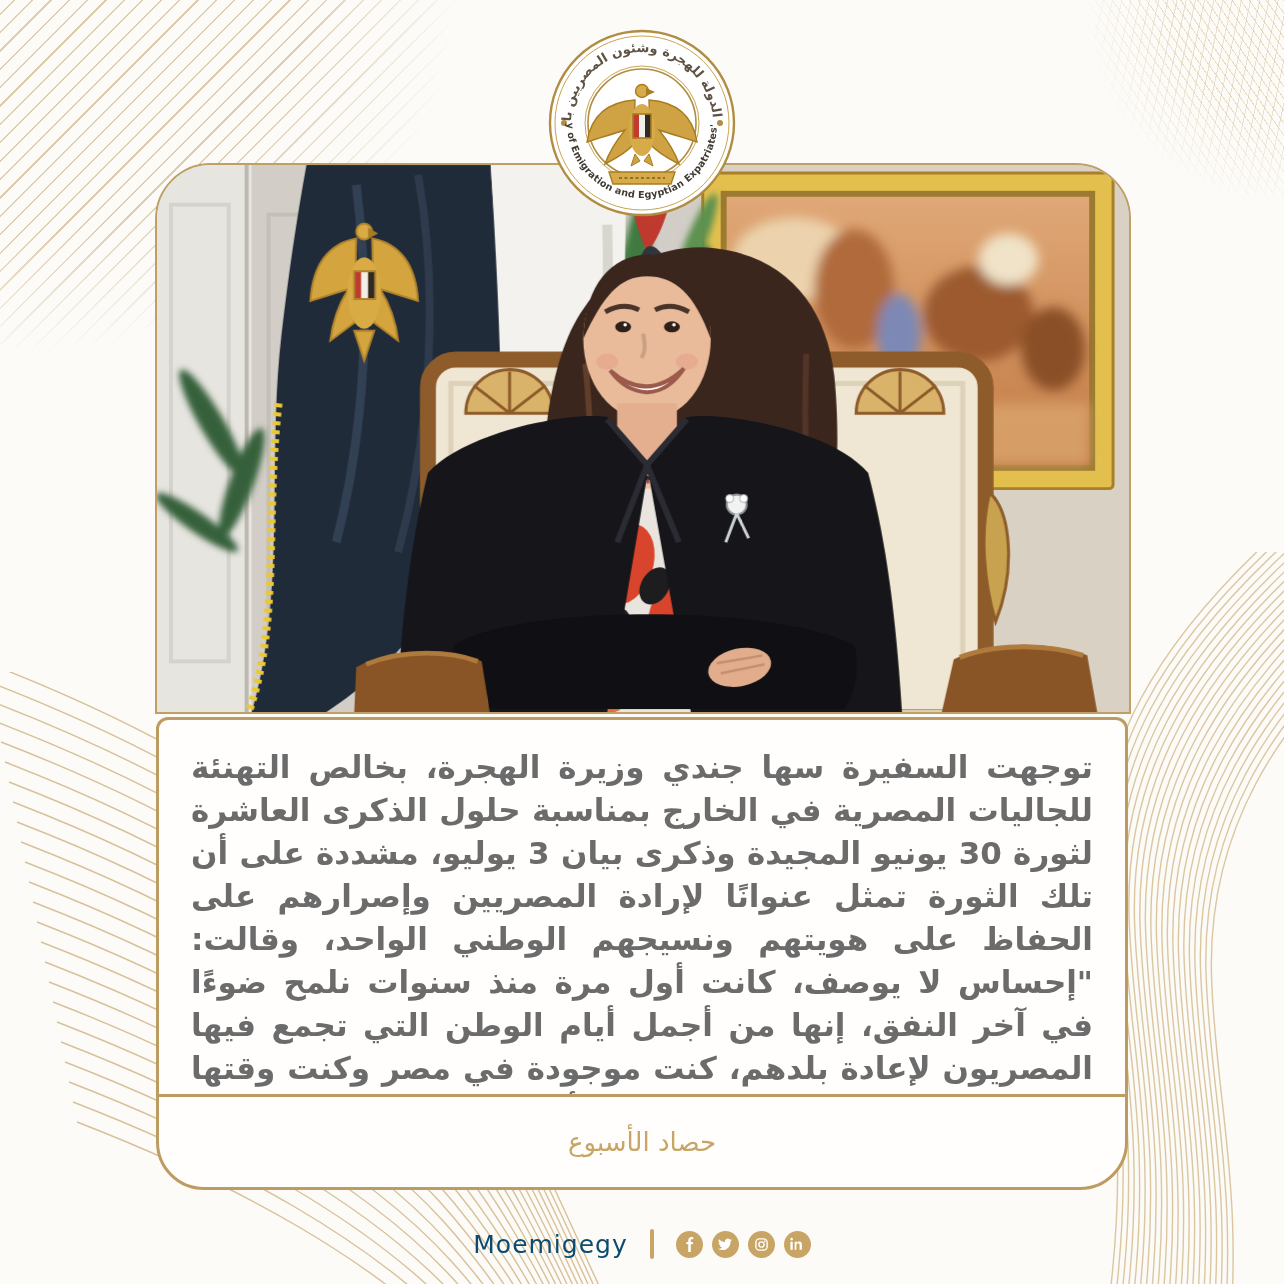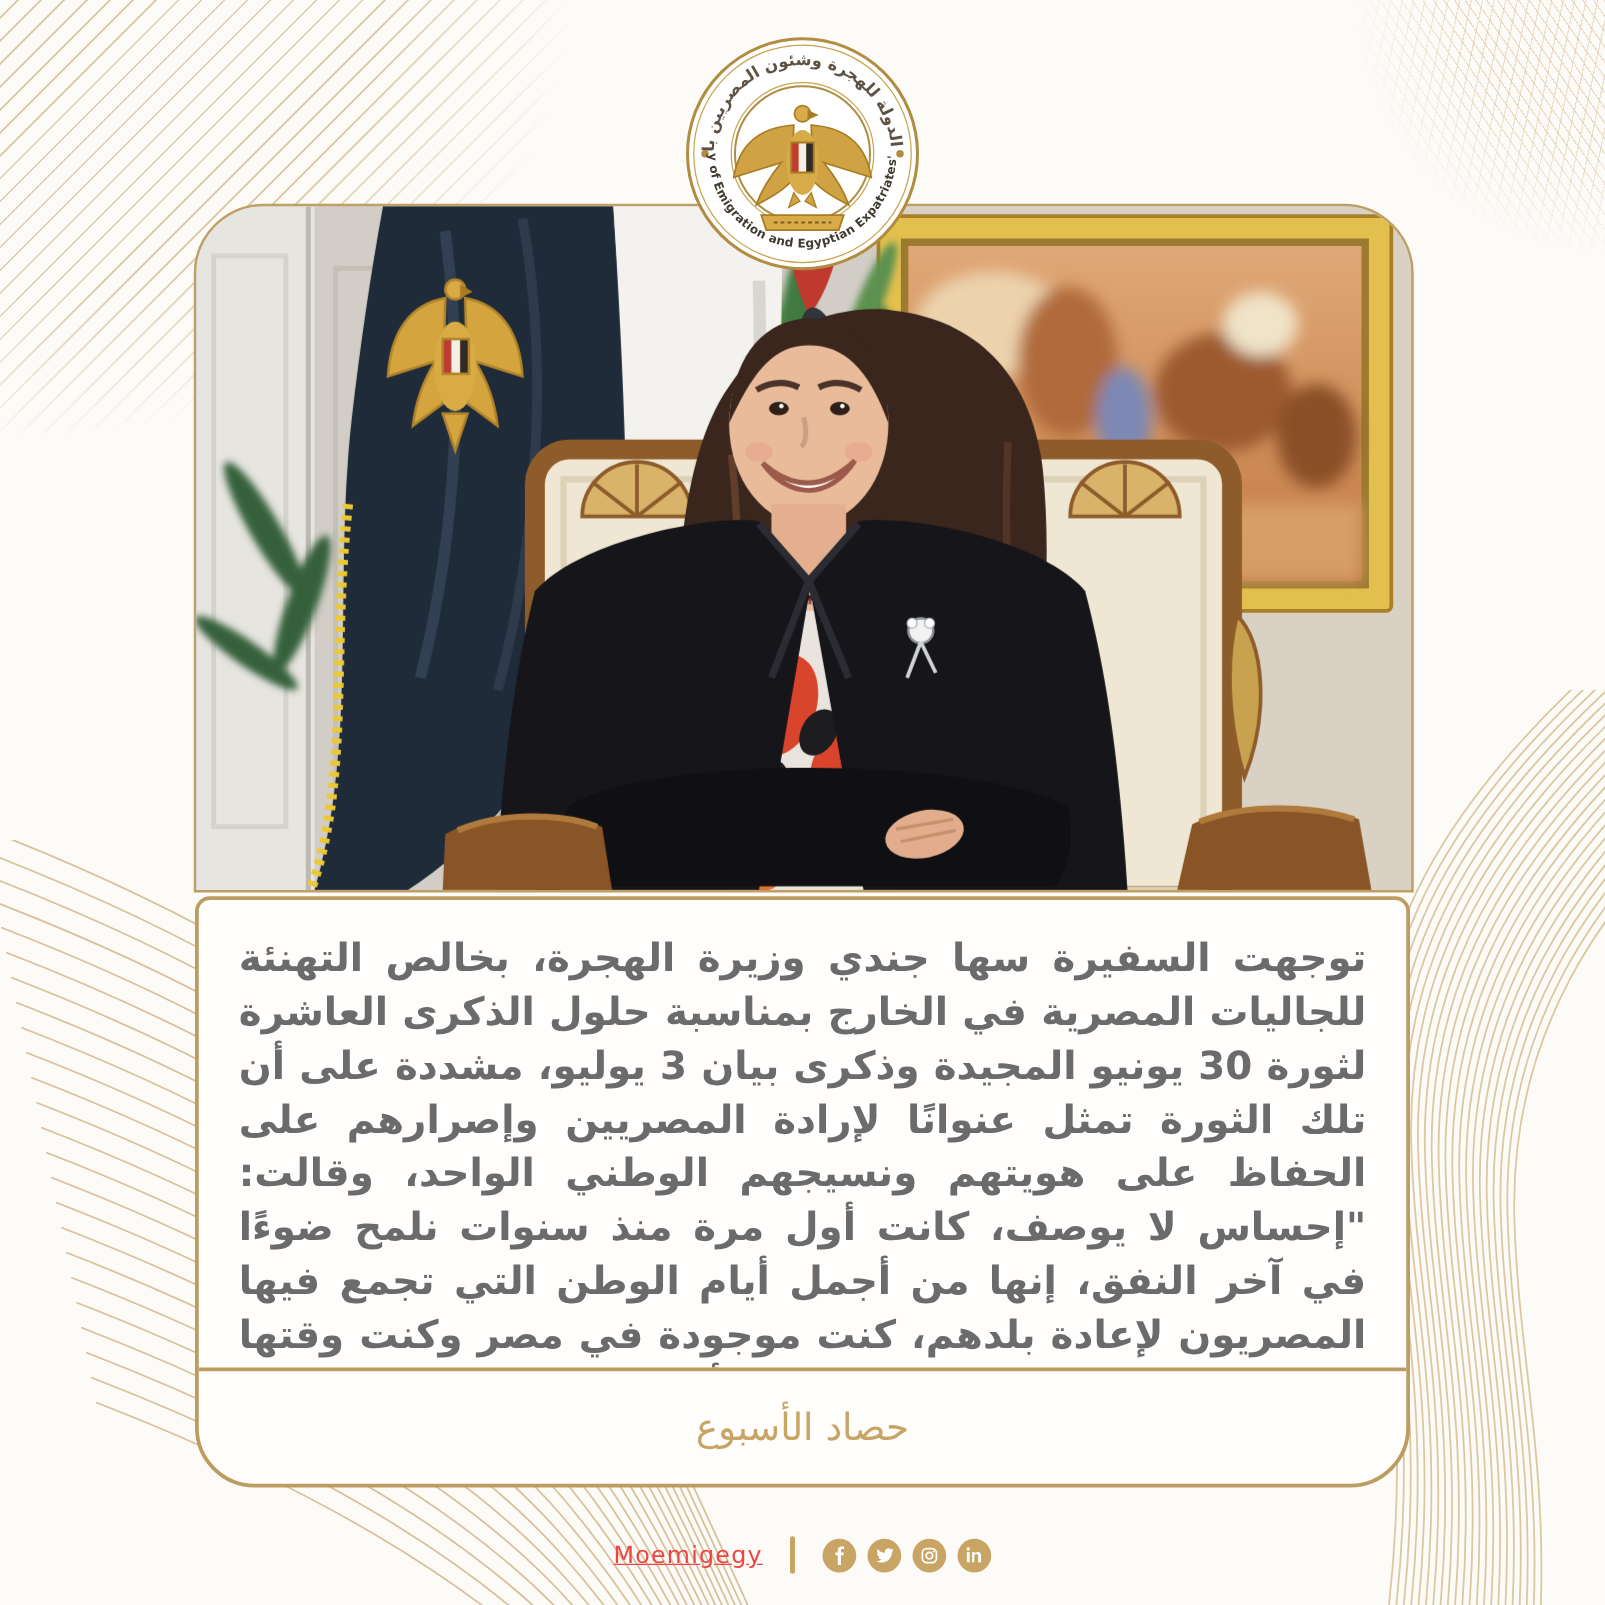--- a/index.html
+++ b/index.html
@@ -48,27 +48,27 @@
     box-sizing:border-box;display:flex;flex-direction:column;
   }
   .text-section{flex:1;padding:26px 32px 6px 32px;overflow:hidden;}
   .article-paragraph{
     margin:0;direction:rtl;text-align:justify;text-align-last:center;
     font-size:31px;line-height:43px;font-weight:bold;color:#6b6b6b;
   }
   .caption-section{
     border-top:3px solid #bd9c62;height:90px;display:flex;align-items:center;justify-content:center;
   }
-  .caption-label{direction:rtl;font-size:30px;color:#c8a565;letter-spacing:.5px;}
+  .caption-label{direction:rtl;font-size:26px;color:#c8a565;letter-spacing:.5px;}
   
   .footer{
     position:absolute;left:0;top:1222px;width:1284px;height:44px;z-index:2;
     display:flex;align-items:center;justify-content:center;gap:22px;
   }
-  .handle{font-size:19px;color:#ef4444;letter-spacing:1px;text-decoration:underline;}
+  .handle{font-size:25px;color:#0c4a6e;letter-spacing:1px;}
   .footer-divider{width:4px;height:30px;background:#c8a565;border-radius:2px;}
   .social-row{display:flex;align-items:center;gap:9px;}
   .social-icon{
     width:27px;height:27px;border-radius:50%;background:#c8a565;
     display:flex;align-items:center;justify-content:center;cursor:pointer;
   }
   .social-icon svg{display:block;}
 </style>
 </head>
 <body>

